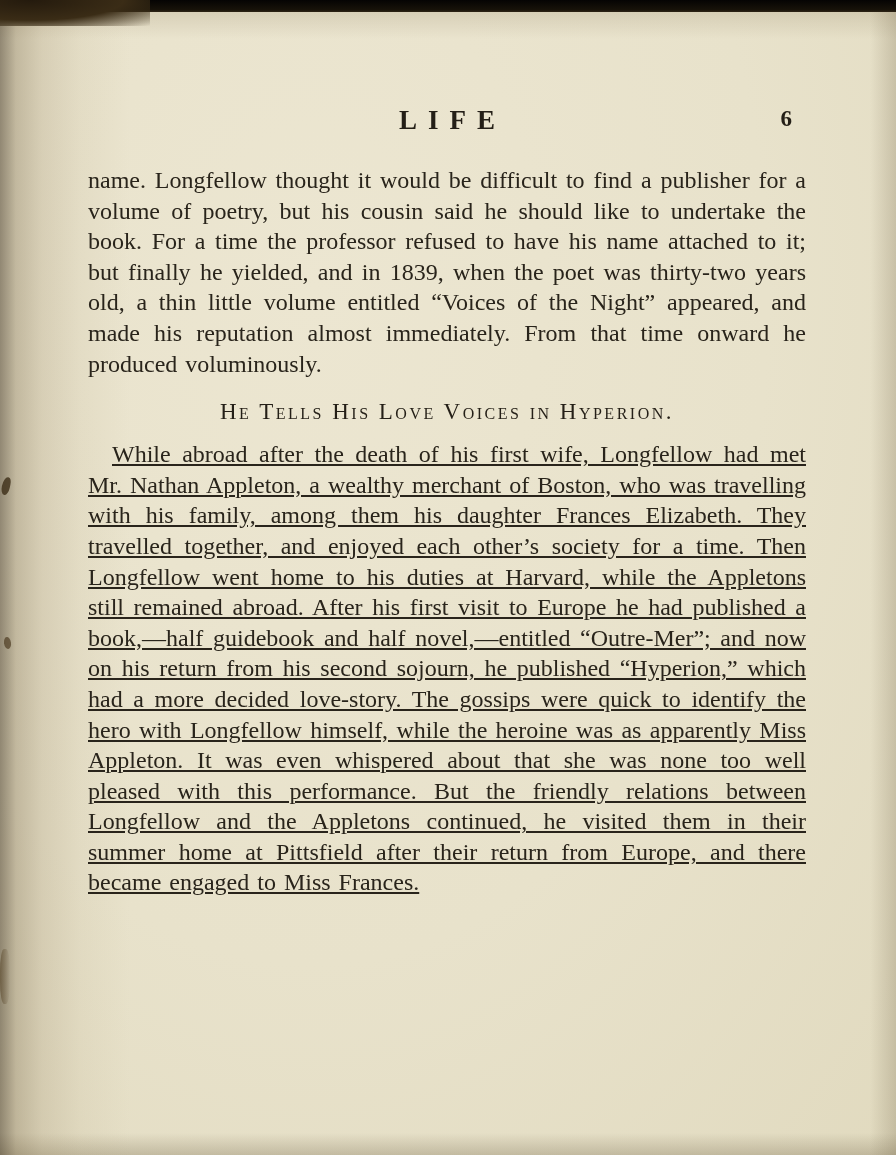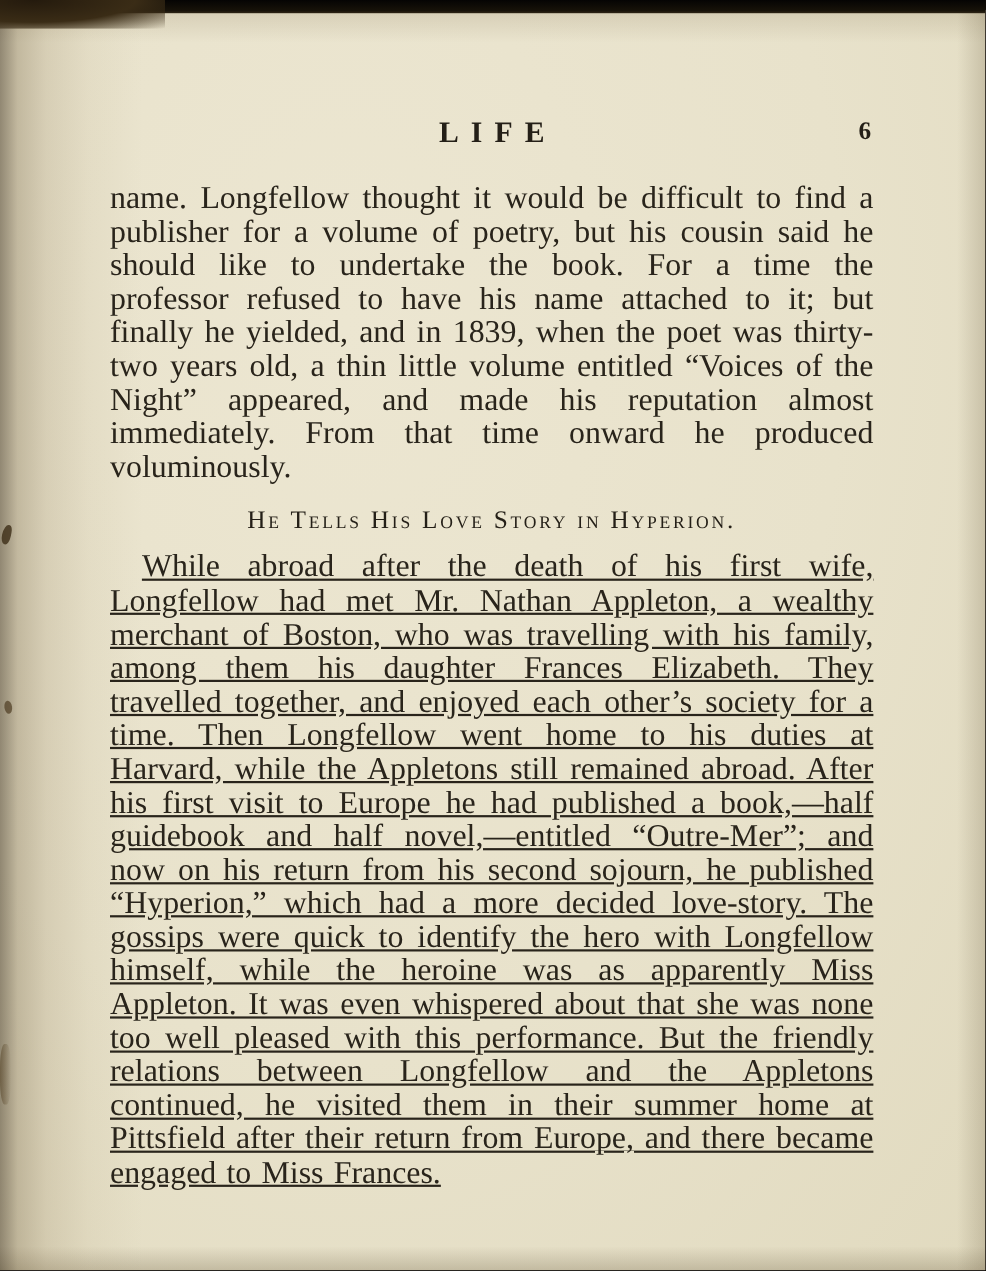--- a/index.html
+++ b/index.html
@@ -89,22 +89,22 @@
   }
   .page-number {
     position: absolute;
     right: 14px;
     top: 1px;
     font-size: 23px;
     font-weight: 700;
     color: #241f17;
   }
   .body-text p {
-    margin: 12px;
-    font-size: 29px;
+    margin: 0;
+    font-size: 24px;
     line-height: 30.6px;
     text-align: justify;
     word-spacing: 2px;
     color: #29241b;
   }
   .para-1 {
     margin-top: 16px !important;
     text-indent: 0;
   }
   .section-heading {
@@ -132,21 +132,21 @@
 
     <div class="text-block">
       <div class="page-header">
         <div class="book-title">LIFE</div>
         <div class="page-number">6</div>
       </div>
 
       <div class="body-text">
         <p class="para-1">name.  Longfellow thought it would be difficult to find a publisher for a volume of poetry, but his cousin said he should like to undertake the book. For a time the professor refused to have his name attached to it; but finally he yielded, and in 1839, when the poet was thirty-two years old, a thin little volume entitled “Voices of the Night” appeared, and made his reputation almost immediately.  From that time onward he produced voluminously.</p>
 
-        <h2 class="section-heading">He Tells His Love Story in Hyperion.</h2>
+        <h2 class="section-heading">He Tells His Love Voices in Hyperion.</h2>
 
         <p class="para-2">While abroad after the death of his first wife, Longfellow had met Mr. Nathan Appleton, a wealthy merchant of Boston, who was travelling with his family, among them his daughter Frances Elizabeth.  They travelled together, and enjoyed each other’s society for a time.  Then Longfellow went home to his duties at Harvard, while the Appletons still remained abroad.  After his first visit to Europe he had published a book,—half guidebook and half novel,—entitled “Outre-Mer”; and now on his return from his second sojourn, he published “Hyperion,” which had a more decided love-story.  The gossips were quick to identify the hero with Longfellow himself, while the heroine was as apparently Miss Appleton.  It was even whispered about that she was none too well pleased with this performance.  But the friendly relations between Longfellow and the Appletons continued, he visited them in their summer home at Pittsfield after their return from Europe, and there became engaged to Miss Frances.</p>
       </div>
     </div>
   </div>
 
   <div class="edge-top"></div>
   <div class="edge-top-left"></div>
 </div>
 

